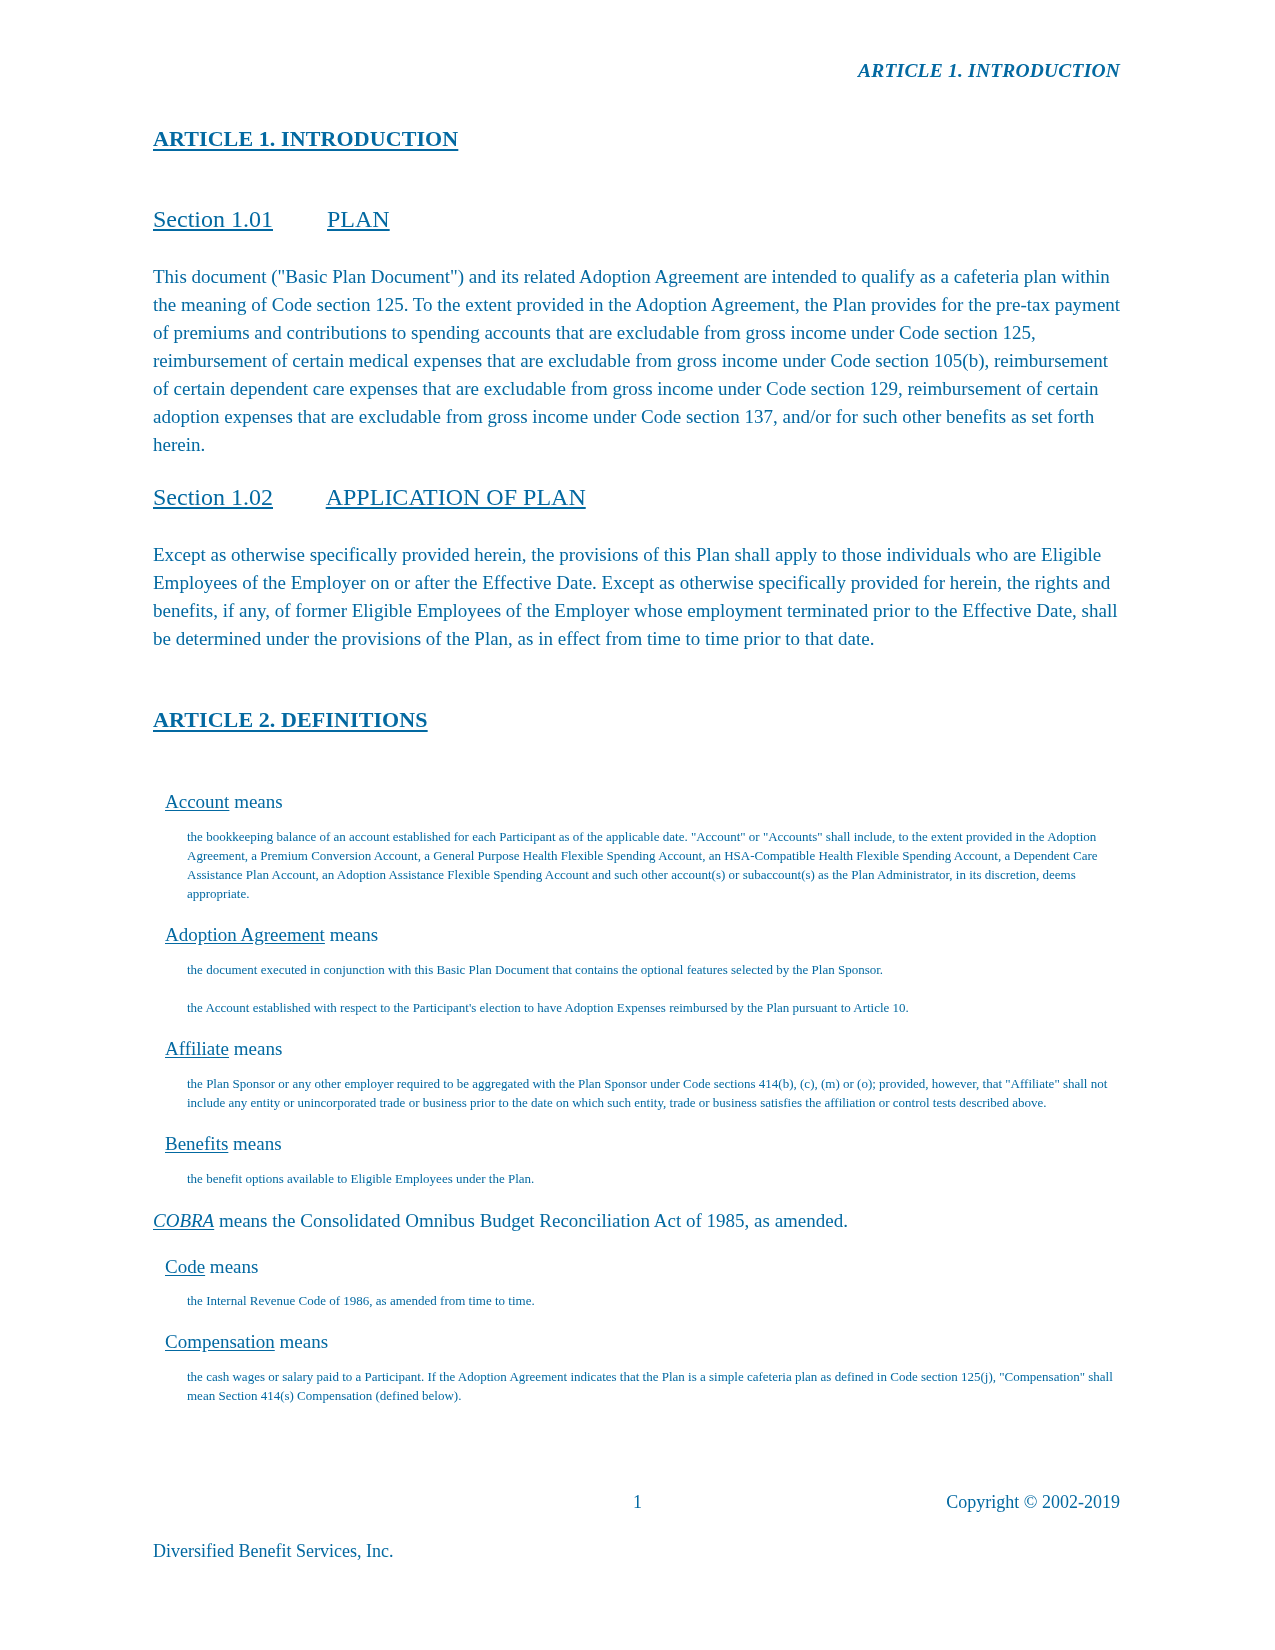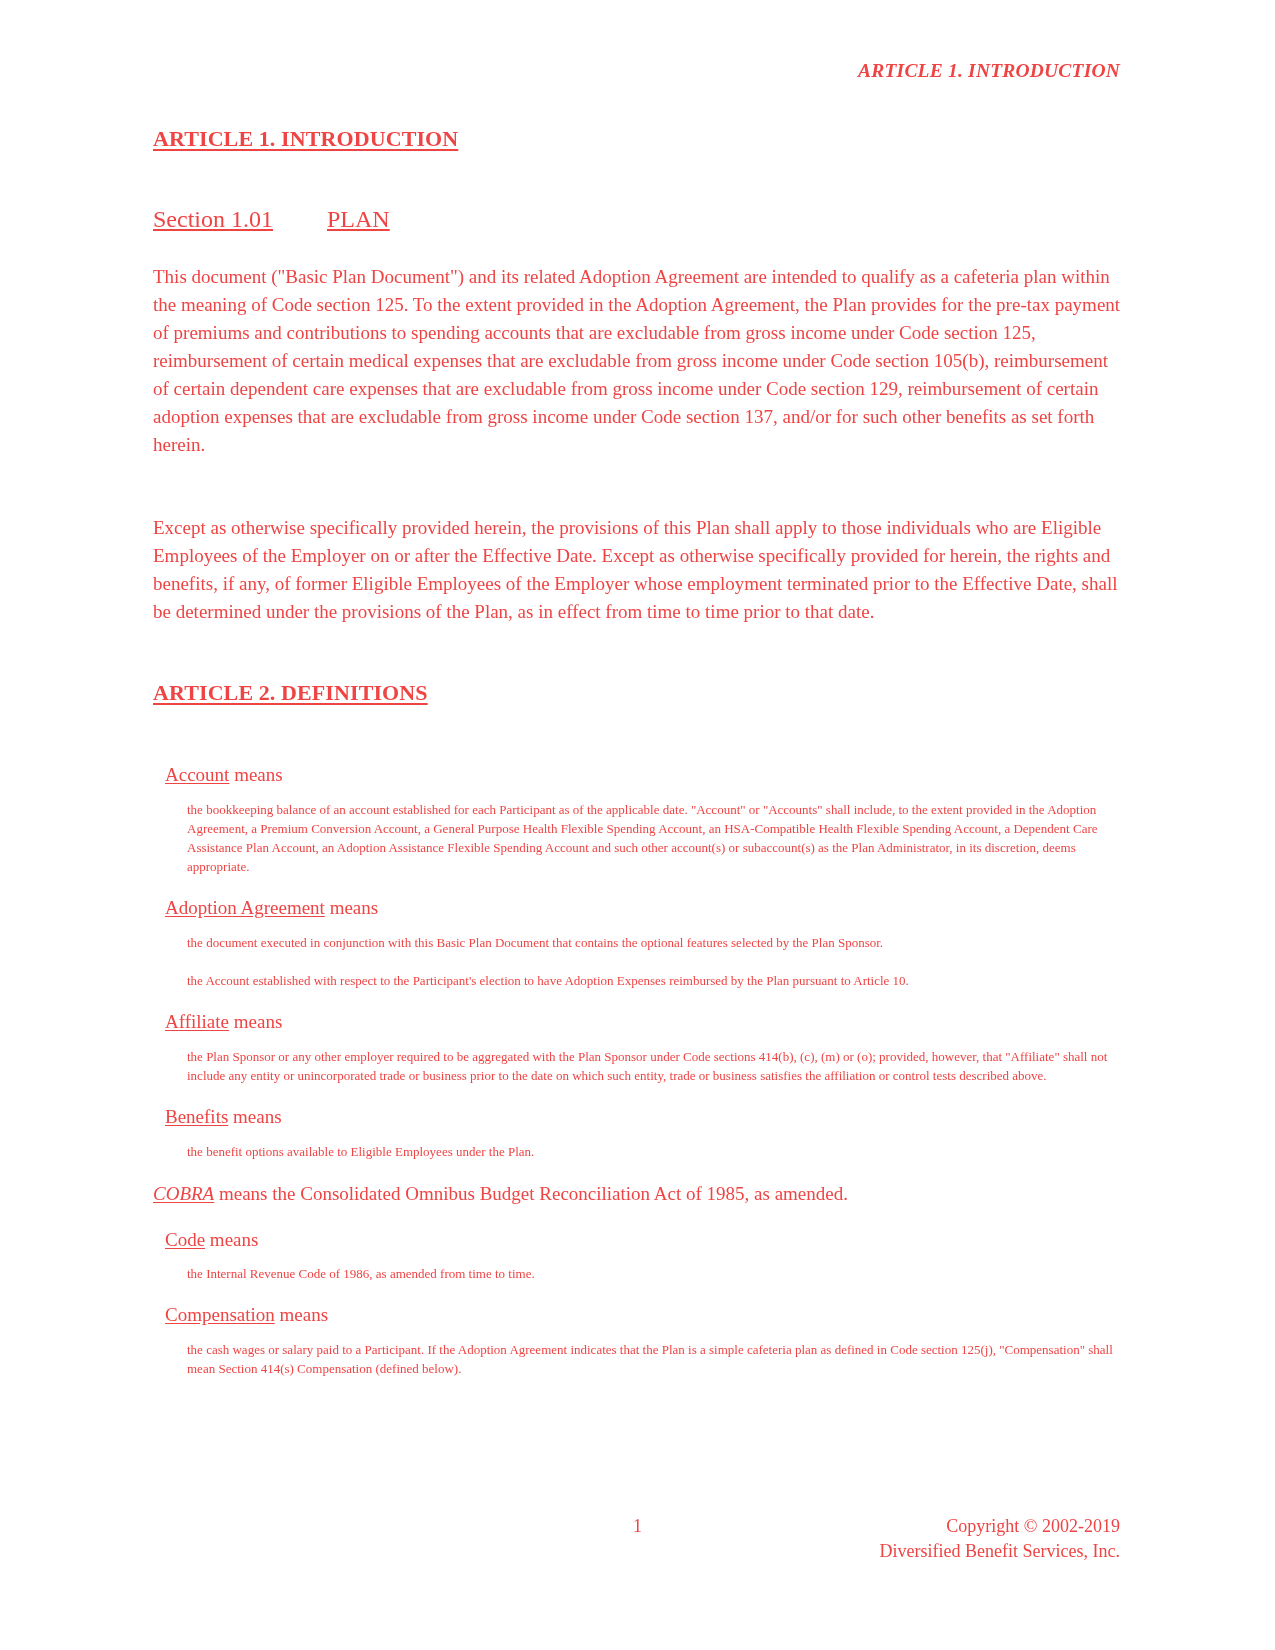--- a/index.html
+++ b/index.html
@@ -8,21 +8,21 @@
     background: #ffffff;
   }
   .page {
     position: relative;
     width: 1113px;
     height: 1650px;
     margin: 0 auto;
     background: #ffffff;
     box-sizing: border-box;
     font-family: "Liberation Serif", "DejaVu Serif", serif;
-    color: #ef4444;
+    color: #0369a1;
   }
   .page-inner {
     position: absolute;
     left: 72px;
     right: 72px;
     top: 60px;
   }
 
   
   .running-header {
@@ -120,22 +120,22 @@
     right: 0;
     text-align: center;
   }
   .footer-copy {
     position: absolute;
     right: 2px;
     top: 0;
     text-align: center;
   }
   .footer-company {
-    text-align: right;
     padding-right: 2px;
+    margin-top: 24px;
   }
 </style>
 </head>
 <body>
 
 <div class="page">
 
   <div class="page-inner">
 
     <div class="running-header">ARTICLE 1. INTRODUCTION</div>
@@ -147,20 +147,21 @@
     <div class="sp-54"></div>
 
     <div class="section-line"><span class="u">Section 1.01</span>         <span class="u">PLAN</span></div>
 
     <div class="sp-30"></div>
 
     <div class="body-par">This document ("Basic Plan Document") and its related Adoption Agreement are intended to qualify as a cafeteria plan within the meaning of Code section 125. To the extent provided in the Adoption Agreement, the Plan provides for the pre-tax payment of premiums and contributions to spending accounts that are excludable from gross income under Code section 125, reimbursement of certain medical expenses that are excludable from gross income under Code section 105(b), reimbursement of certain dependent care expenses that are excludable from gross income under Code section 129, reimbursement of certain adoption expenses that are excludable from gross income under Code section 137, and/or for such other benefits as set forth herein.</div>
 
     <div class="sp-26"></div>
 
+    <div class="section-line"><span class="u">Section 1.02</span>         <span class="u">APPLICATION OF PLAN</span></div>
 
     <div class="sp-30"></div>
 
     <div class="body-par">Except as otherwise specifically provided herein, the provisions of this Plan shall apply to those individuals who are Eligible Employees of the Employer on or after the Effective Date.  Except as otherwise specifically provided for herein, the rights and benefits, if any, of former Eligible Employees of the Employer whose employment terminated prior to the Effective Date, shall be determined under the provisions of the Plan, as in effect from time to time prior to that date.</div>
 
     <div class="sp-54"></div>
 
     <div class="article-heading"><span class="u">ARTICLE 2. DEFINITIONS</span></div>
 
     <div class="sp-44"></div>

